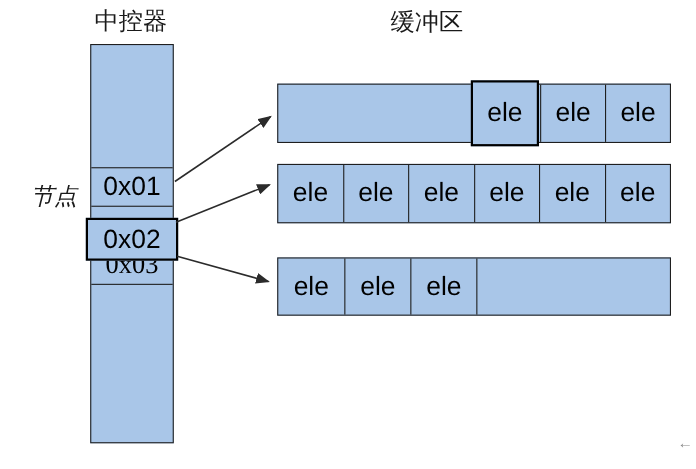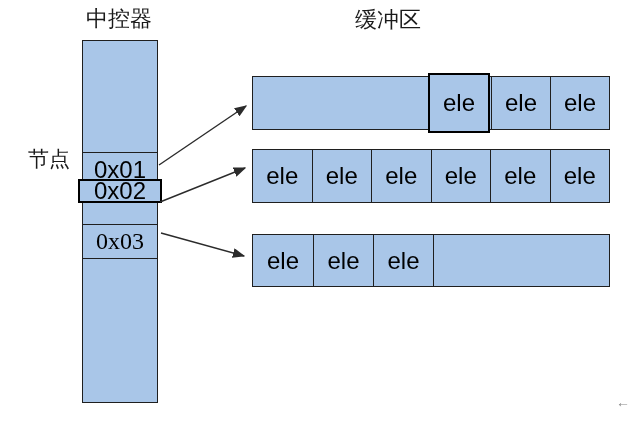--- a/index.html
+++ b/index.html
@@ -3,41 +3,41 @@
 <meta charset="utf-8">
 <style>
   html,body{margin:0;padding:0;background:#fff;}
   .canvas{
     position:relative;width:633px;height:426px;background:var(--background,#fff);
     font-family:"Liberation Sans","DejaVu Sans",sans-serif;overflow:hidden;
   }
   .diagram-title{position:absolute;font-size:22px;color:#1a1a1a;white-space:nowrap;}
   .t-controller{left:86px;top:4px;}
   .t-buffer{left:355px;top:5px;}
-  .node-label{position:absolute;left:28px;top:145px;font-size:21px;color:#1a1a1a;white-space:nowrap;}
+  .node-label{position:absolute;left:28px;top:164px;font-size:21px;color:#1a1a1a;white-space:nowrap;font-style:italic;}
 
   .controller{
     position:absolute;left:82px;top:40px;width:76px;height:363px;box-sizing:border-box;
     border:1px solid var(--border,#1f1f1f);background:var(--cell-fill,#a9c6e8);
     display:flex;flex-direction:column;
   }
   .seg{box-sizing:border-box;}
   .seg-cell{display:flex;align-items:center;justify-content:center;font-size:24px;color:#000;}
   .seg-top{height:111px;}
   .seg-0x01{height:35px;border-top:1px solid var(--border,#1f1f1f);}
   .seg-spacer{height:37px;border-top:1px solid var(--border,#1f1f1f);}
   .seg-0x03{height:34px;border-top:1px solid var(--border,#1f1f1f);font-family:Liberation Serif, serif;}
   .seg-bottom{flex:1;border-top:1px solid var(--border,#1f1f1f);}
 
   .hl{
     position:absolute;box-sizing:border-box;z-index:2;
     border:2px solid var(--highlight-border,#000);background:var(--cell-fill,#a9c6e8);
     display:flex;align-items:center;justify-content:center;font-size:24px;color:#000;
   }
-  .ctrl-hl{left:-5px;right:-5px;top:138px;height:24px;}
+  .ctrl-hl{left:-5px;right:-5px;top:157px;height:39px;}
   .row-hl{left:175px;top:-4px;width:62px;height:60px;}
 
   .brow{
     position:absolute;left:252px;width:358px;box-sizing:border-box;
     border:1px solid var(--border,#1f1f1f);background:var(--cell-fill,#a9c6e8);display:flex;
   }
   .brow1{top:76px;height:54px;}
   .brow2{top:149px;height:54px;}
   .brow3{top:234px;height:53px;}
   .bcell{

